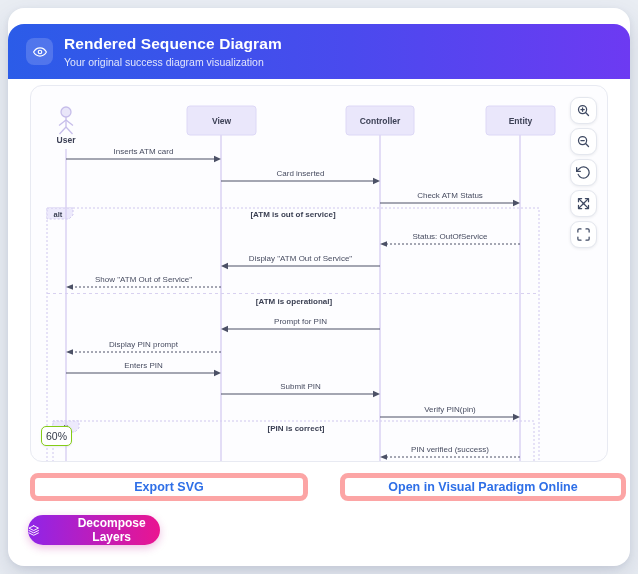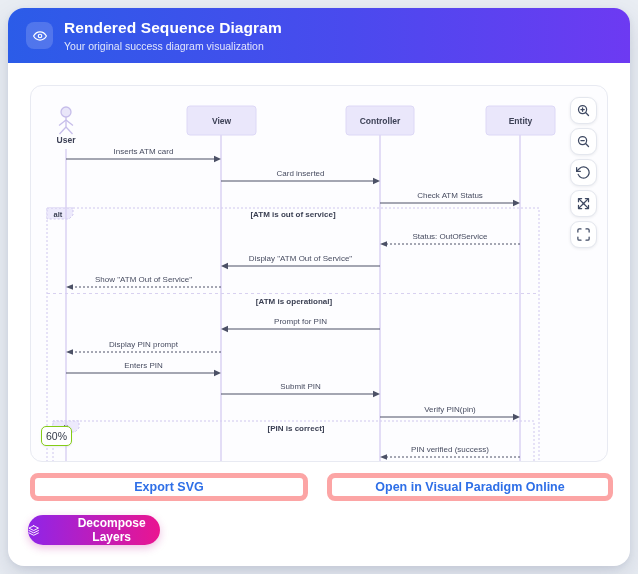--- a/index.html
+++ b/index.html
@@ -9,21 +9,21 @@
     background:#e9edf3;
     font-family:"Liberation Sans", sans-serif;
     overflow:hidden;
   }
   .card {
     position:absolute; left:8px; top:8px; width:622px; height:558px;
     background:#ffffff; border-radius:16px;
     box-shadow:0 12px 28px rgba(35,48,90,.14), 0 2px 6px rgba(35,48,90,.08);
   }
   .header {
-    position:absolute; left:0; top:0; width:622px; height:55px;
+    position:absolute; left:0; top:16px; width:622px; height:55px;
     border-radius:16px 16px 0 0;
     background:linear-gradient(90deg,#2b5ce8 0%, #4a4aee 55%, #6d3af2 100%);
     display:flex; align-items:center; padding-left:18px;
   }
   .header-icon {
     width:27px; height:27px; border-radius:8px;
     background:rgba(255,255,255,.17);
     display:flex; align-items:center; justify-content:center;
     margin-right:11px; flex:0 0 auto;
   }
@@ -74,21 +74,21 @@
   }
 
   .btn-outline {
     position:absolute; height:28px; top:465px;
     background:#ffffff; border:5px solid #fca5a5; border-radius:8px;
     color:#2e6fe7; font-size:12.5px; font-weight:bold;
     display:flex; align-items:center; justify-content:center;
     cursor:pointer; font-family:inherit;
   }
   .btn-export { left:22px; width:278px; }
-  .btn-open { left:319px; width:286px; }
+  .btn-open { left:332px; width:286px; }
 
   .btn-decompose {
     position:absolute; left:20px; top:507px; width:132px; height:30px;
     border:none; border-radius:15px;
     background:linear-gradient(90deg,#8f25e8,#ea1590);
     color:#ffffff; font-size:12px; font-weight:bold;
     display:flex; align-items:center; justify-content:center; gap:24px;
     cursor:pointer; font-family:inherit;
     box-shadow:0 3px 8px rgba(190,30,150,.28);
   }

